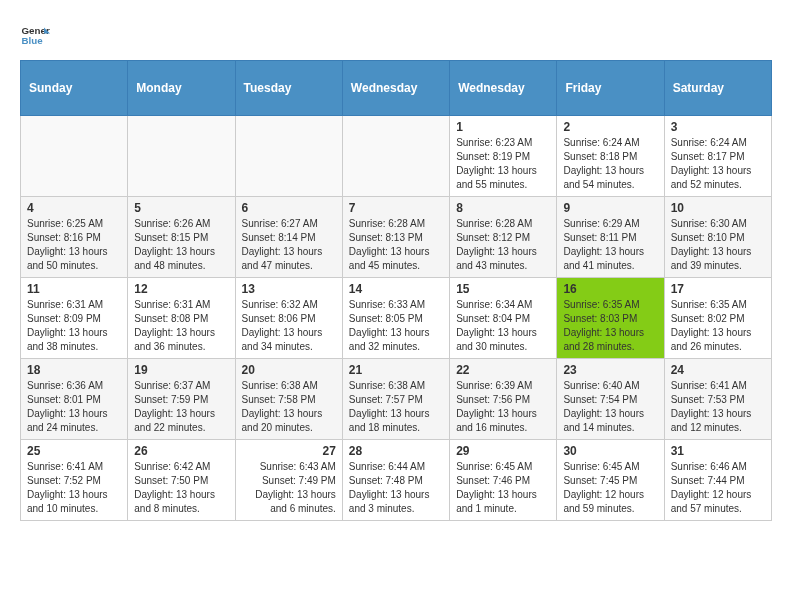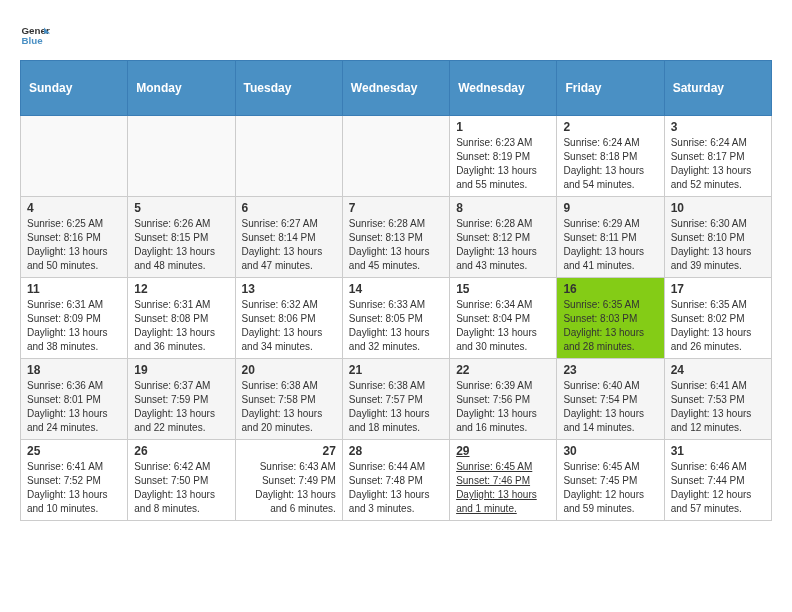--- a/index.html
+++ b/index.html
@@ -308,21 +308,21 @@
 Daylight: 13 hours
 and 6 minutes.</div>
         </td>
         <td style="background: rgb(255, 255, 255);">
           <span class="day-number">28</span>
           <div class="day-info" style="white-space: pre-line;">Sunrise: 6:44 AM
 Sunset: 7:48 PM
 Daylight: 13 hours
 and 3 minutes.</div>
         </td>
-        <td style="background: rgb(255, 255, 255); text-decoration: underline;">
+        <td style="background: rgb(255, 255, 255);">
           <span class="day-number">29</span>
           <div class="day-info" style="white-space: pre-line;">Sunrise: 6:45 AM
 Sunset: 7:46 PM
 Daylight: 13 hours
 and 1 minute.</div>
         </td>
         <td style="background: rgb(255, 255, 255); margin-top: 33px;">
           <span class="day-number">30</span>
           <div class="day-info" style="white-space: pre-line;">Sunrise: 6:45 AM
 Sunset: 7:45 PM

